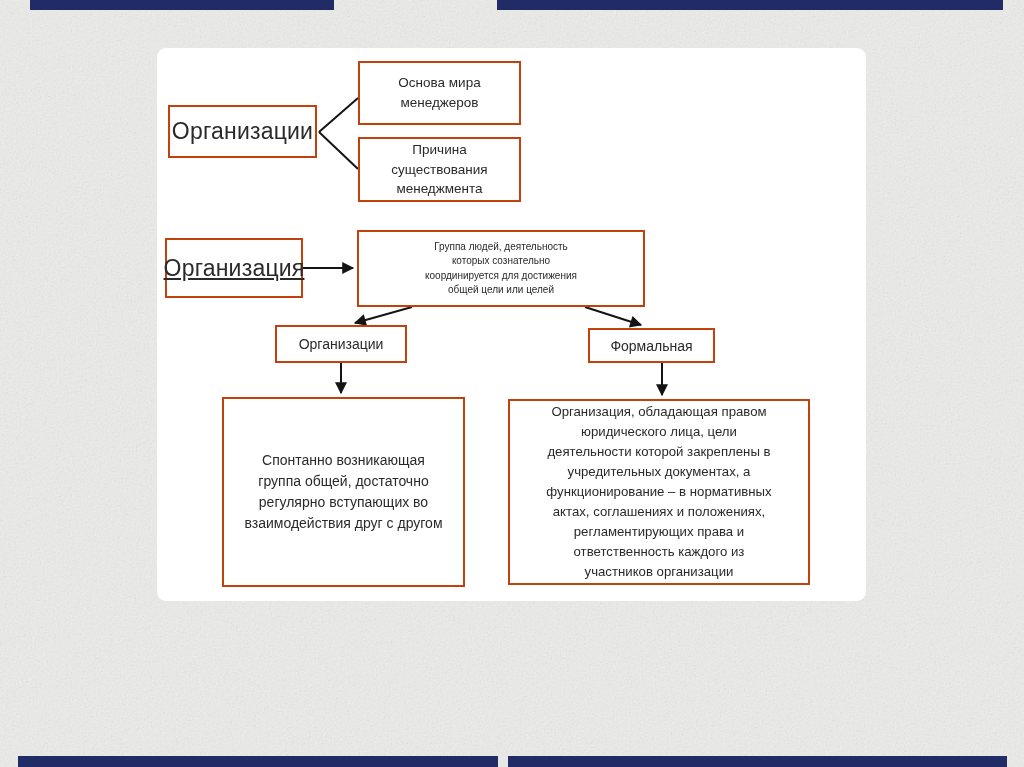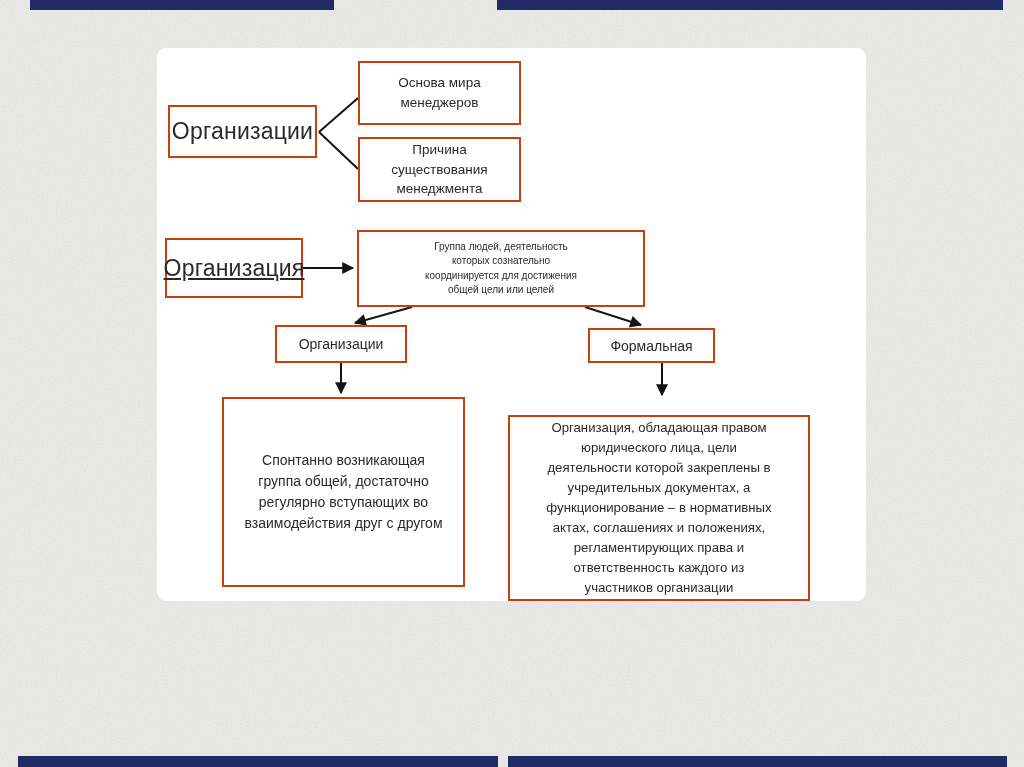--- a/index.html
+++ b/index.html
@@ -23,21 +23,21 @@
   .lbl{font-size:23px;letter-spacing:0.2px;}
   .sm{font-size:13.5px;line-height:1.45;}
   .box-org-plural{left:11px;top:57px;width:149px;height:53px;}
   .box-osnova{left:201px;top:13px;width:163px;height:64px;}
   .box-prichina{left:201px;top:89px;width:163px;height:65px;}
   .box-org-singular{left:8px;top:190px;width:138px;height:60px;text-decoration:underline;}
   .box-definition{left:200px;top:182px;width:288px;height:77px;font-size:10px;line-height:1.42;}
   .box-neformal{left:118px;top:277px;width:132px;height:38px;font-size:14px;}
   .box-formal{left:431px;top:280px;width:127px;height:35px;font-size:14px;}
   .box-neformal-def{left:65px;top:349px;width:243px;height:190px;font-size:14px;line-height:1.5;}
-  .box-formal-def{left:351px;top:351px;width:302px;height:186px;font-size:13.2px;line-height:1.52;margin-top:16px;}
+  .box-formal-def{left:351px;top:351px;width:302px;height:186px;font-size:13.2px;line-height:1.52;}
   .bar-top-left{left:30px;top:0;width:304px;height:10px;}
   .bar-top-right{left:497px;top:0;width:506px;height:10px;}
   .bar-bottom-left{left:18px;top:756px;width:480px;height:11px;}
   .bar-bottom-right{left:508px;top:756px;width:499px;height:11px;}
 </style>
 </head>
 <body>
 
 <svg class="noise-layer" width="1024" height="767" xmlns="http://www.w3.org/2000/svg">
   <defs>

